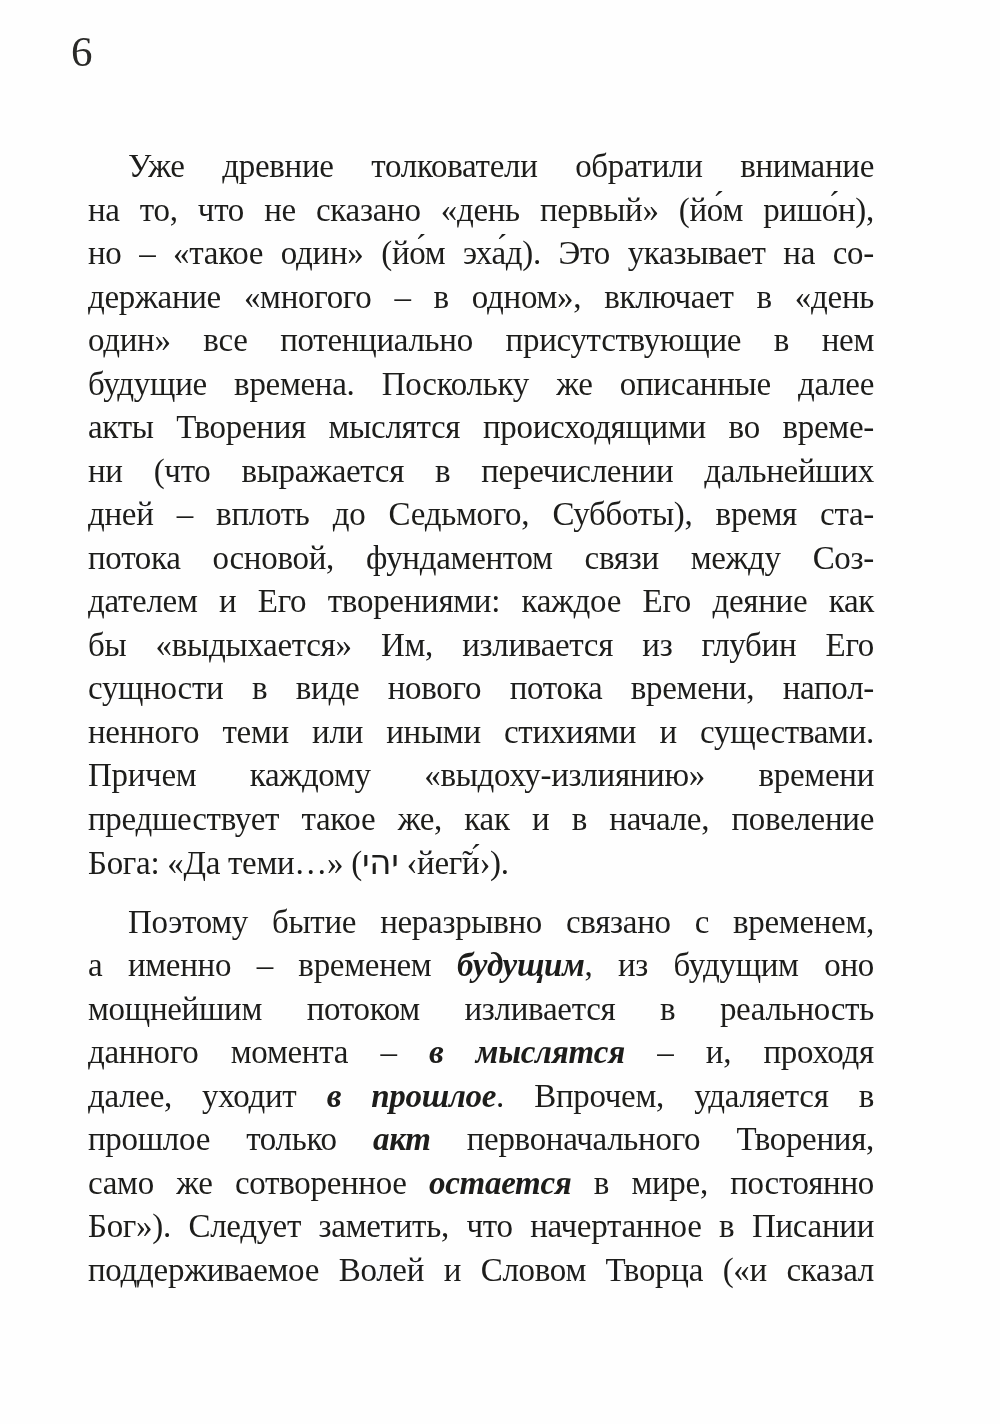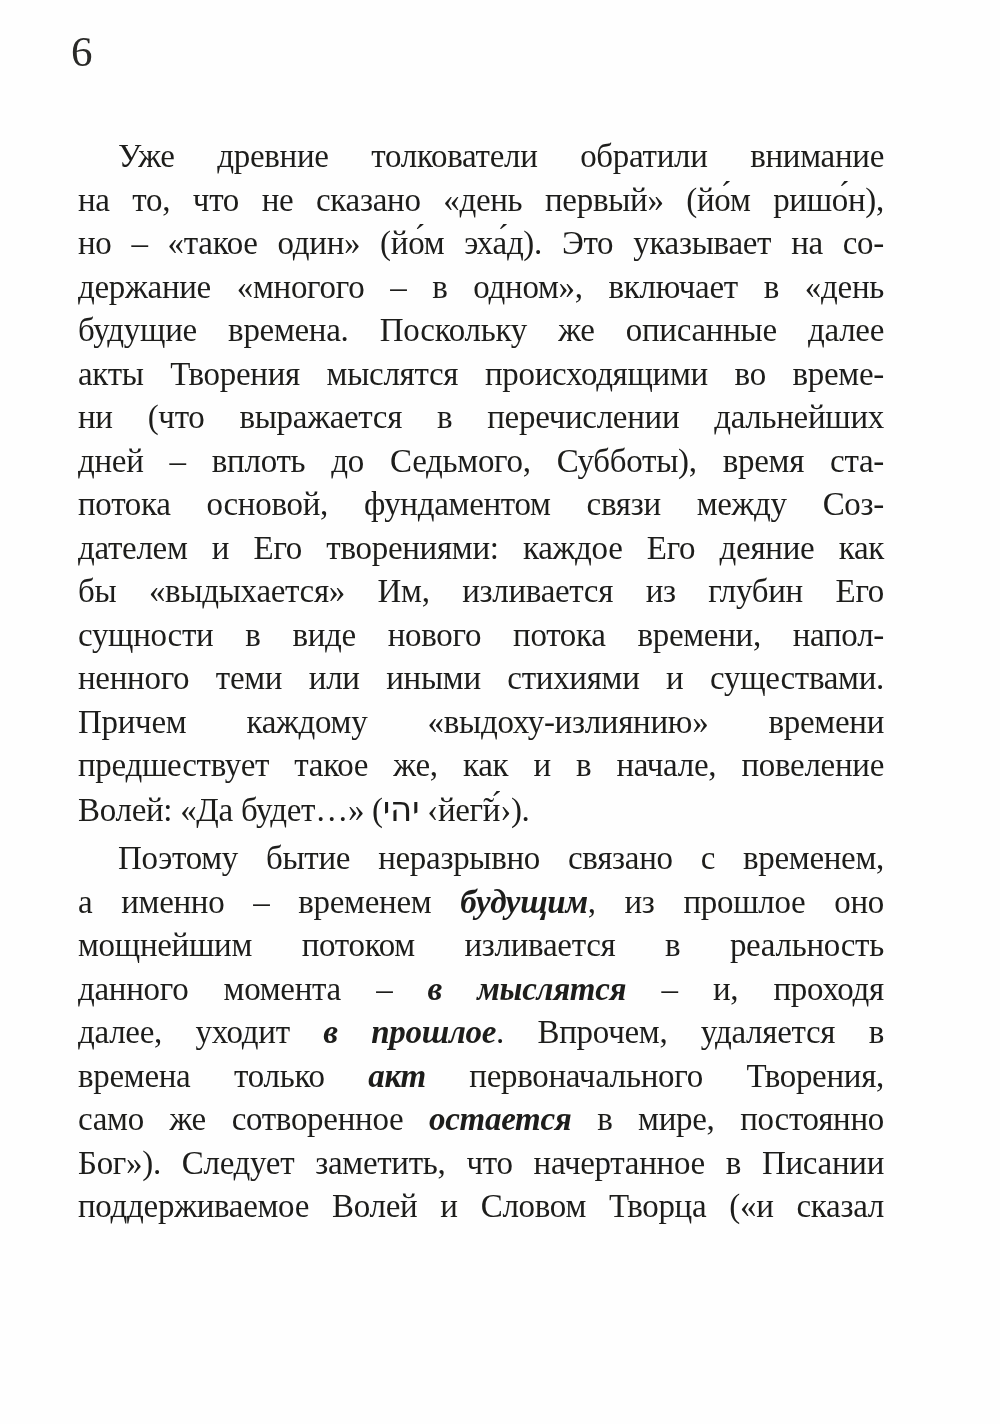--- a/index.html
+++ b/index.html
@@ -24,21 +24,21 @@
     line-height: 1;
     color: #2a2a28;
   }
   .text-block {
     position: absolute;
     left: 72px;
     top: 129px;
     width: 818px;
   }
   .paragraph {
-    margin: 6px;
+    margin: 16px;
     padding: 0;
   }
   .line {
     font-size: 33px;
     line-height: 43.5px;
     height: 43.5px;
     letter-spacing: -0.3px;
     white-space: nowrap;
     text-align: left;
   }
@@ -71,38 +71,39 @@
 <body>
 
 <div class="page">
   <div class="page-number">6</div>
   <div class="text-block">
       <div class="paragraph">
         <div class="line j indent"><span>Уже древние толкователи обратили внимание</span></div>
         <div class="line j"><span>на то, что не сказано «день первый» </span><span class="it">(йо́м ришо́н)</span><span>,</span></div>
         <div class="line j"><span>но – «такое один» </span><span class="it">(йо́м эха́д)</span><span>. Это указывает на со-</span></div>
         <div class="line j"><span>держание «многого – в одном», включает в «день</span></div>
+        <div class="line j"><span>один» все потенциально присутствующие в нем</span></div>
         <div class="line j"><span>будущие времена. Поскольку же описанные далее</span></div>
         <div class="line j"><span>акты Творения мыслятся происходящими во време-</span></div>
         <div class="line j"><span>ни (что выражается в перечислении дальнейших</span></div>
         <div class="line j"><span>дней – вплоть до Седьмого, Субботы), время ста-</span></div>
         <div class="line j"><span>потока основой, фундаментом связи между Соз-</span></div>
         <div class="line j"><span>дателем и Его творениями: каждое Его деяние как</span></div>
         <div class="line j"><span>бы «выдыхается» Им, изливается из глубин Его</span></div>
         <div class="line j"><span>сущности в виде нового потока времени, напол-</span></div>
         <div class="line j"><span>ненного теми или иными стихиями и существами.</span></div>
         <div class="line j"><span>Причем каждому «выдоху-излиянию» времени</span></div>
         <div class="line j"><span>предшествует такое же, как и в начале, повеление</span></div>
-        <div class="line"><span>Волей: «Да будет…» (</span><span class="he">יהי</span><span> ‹</span><span class="it">йег̃и́</span><span>›).</span></div>
+        <div class="line"><span>Бога: «Да теми…» (</span><span class="he">יהי</span><span> ‹</span><span class="it">йег̃и́</span><span>›).</span></div>
       </div>
       <div class="paragraph">
         <div class="line j indent"><span>Поэтому бытие неразрывно связано с временем,</span></div>
-        <div class="line j"><span>а именно – временем </span><span class="bd">будущим</span><span>, из прошлое оно</span></div>
+        <div class="line j"><span>а именно – временем </span><span class="bd">будущим</span><span>, из будущим оно</span></div>
         <div class="line j"><span>мощнейшим потоком изливается в реальность</span></div>
         <div class="line j"><span>данного момента – </span><span class="bd">в мыслятся</span><span> – и, проходя</span></div>
         <div class="line j"><span>далее, уходит </span><span class="bd">в прошлое</span><span>. Впрочем, удаляется в</span></div>
-        <div class="line j"><span>времена только </span><span class="bd">акт</span><span> первоначального Творения,</span></div>
+        <div class="line j"><span>прошлое только </span><span class="bd">акт</span><span> первоначального Творения,</span></div>
         <div class="line j"><span>само же сотворенное </span><span class="bd">остается</span><span> в мире, постоянно</span></div>
         <div class="line j"><span>Бог»). Следует заметить, что начертанное в Писании</span></div>
         <div class="line j"><span>поддерживаемое Волей и Словом Творца («и сказал</span></div>
       </div>
     </div>
 </div>
 
 </body></html>

